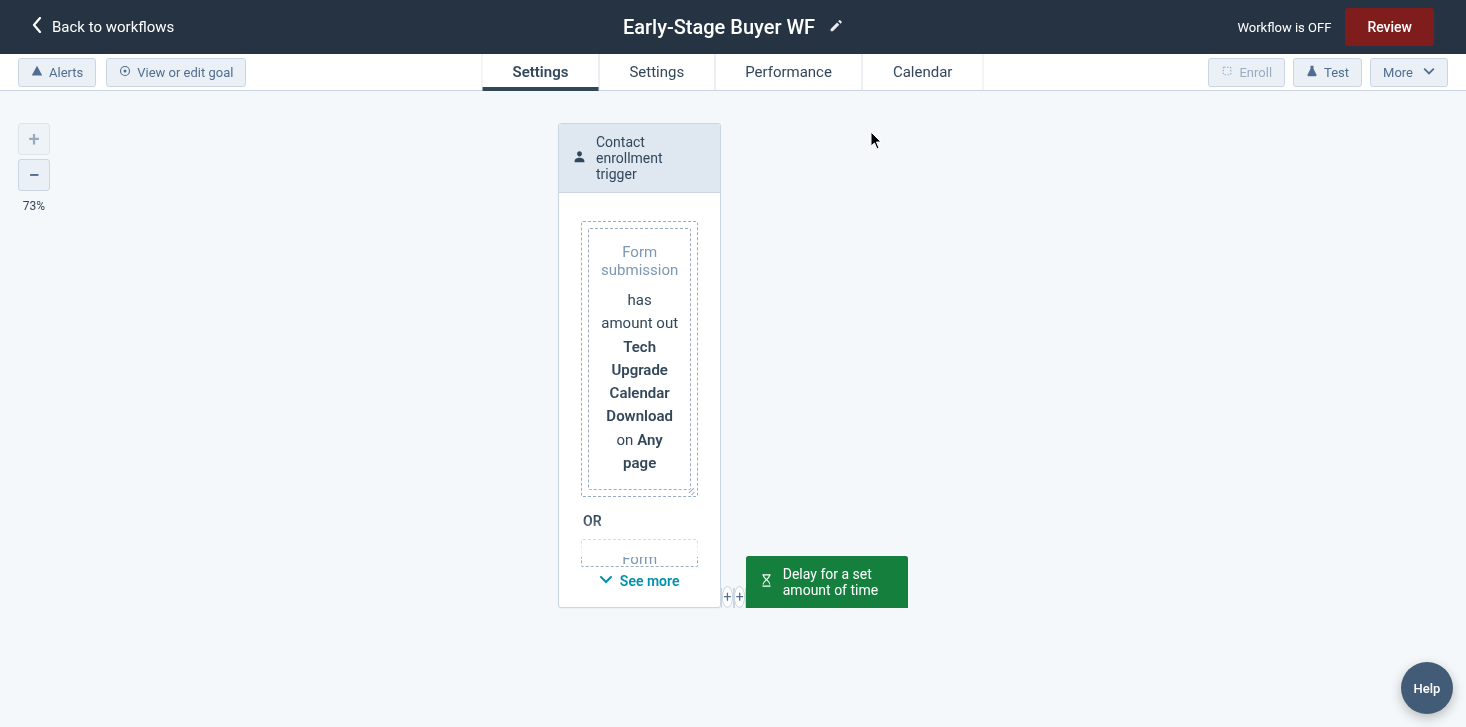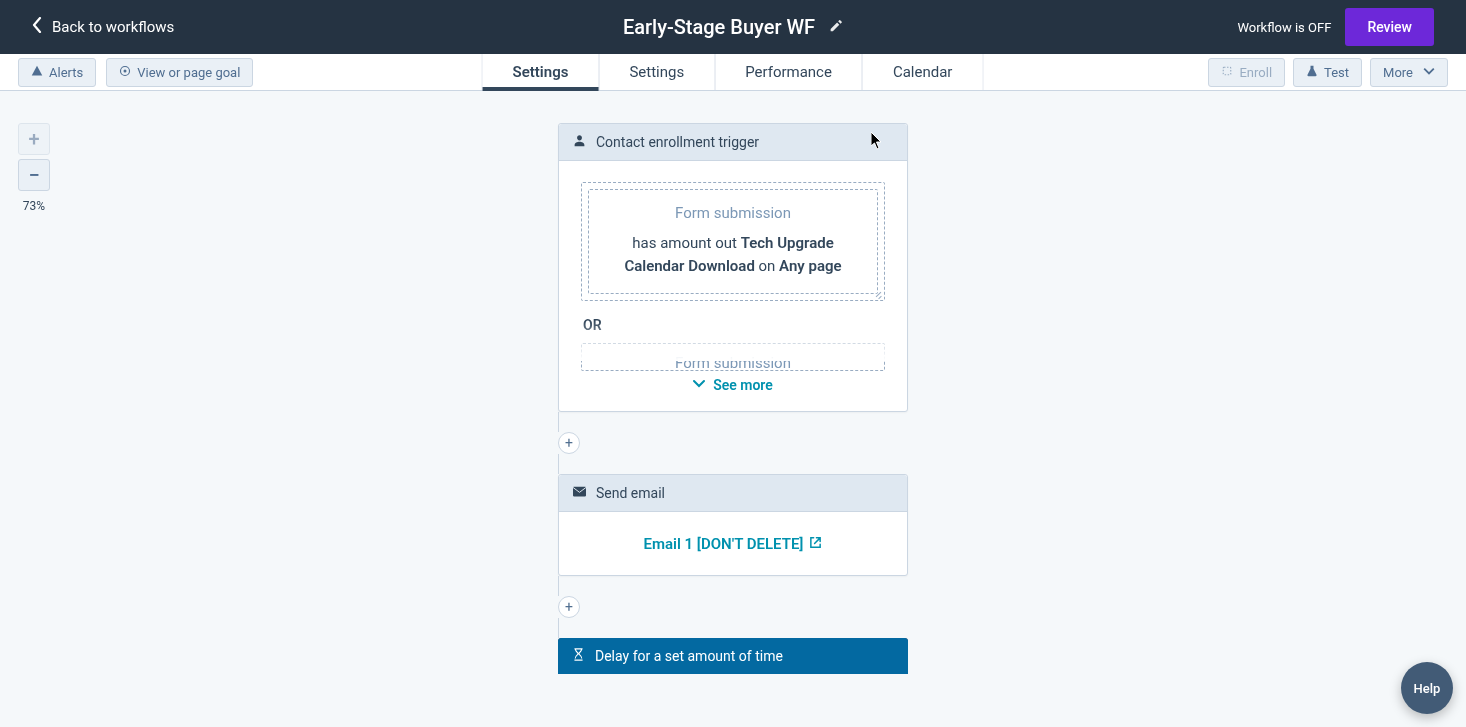--- a/index.html
+++ b/index.html
@@ -15,21 +15,21 @@
     color: #fff;
   }
   .back-link { display: flex; align-items: center; gap: 10px; font-size: 15px; cursor: pointer; }
   .back-link svg { width: 10px; height: 16px; }
   .title-wrap { position: absolute; left: 50%; transform: translateX(-50%); display: flex; align-items: center; gap: 14px; }
   .wf-title { font-size: 20px; font-weight: 500; }
   .edit-icon svg { width: 14px; height: 14px; fill: #fff; opacity: .9; }
   .header-right { margin-left: auto; display: flex; align-items: center; gap: 14px; }
   .wf-status { font-size: 13px; }
   .review-btn {
-    background: #6d28d9; color: #fff; border: none; border-radius: 3px;
+    background: #7f1d1d; color: #fff; border: none; border-radius: 3px;
     font-size: 14px; font-weight: 500; padding: 11px 22px; cursor: pointer;
   }
 
   
   .sub-toolbar {
     background: #fff; height: 37px; border-bottom: 1px solid #cbd6e2;
     display: flex; align-items: center; padding: 0 18px; position: relative;
   }
   .sub-left { display: flex; gap: 10px; }
   .ghost-btn {
@@ -59,35 +59,35 @@
   .zoom-panel { position: absolute; top: 20px; left: 18px; display: flex; flex-direction: column; align-items: center; }
   .zoom-btn {
     width: 32px; height: 32px; background: #eaf0f6; border: 1px solid #cbd6e2;
     border-radius: 3px; display: flex; align-items: center; justify-content: center;
     color: #506e91; font-size: 20px; font-weight: 500; cursor: pointer; margin-bottom: 4px;
     line-height: 1;
   }
   .zoom-btn:first-child { opacity: .55; }
   .zoom-level { font-size: 12px; color: #33475b; margin-top: 4px; }
 
-  .flow { position: absolute; left: 50%; top: 20px; transform: translateX(-50%); width: 350px; display: flex; flex-direction: column; align-items: flex-start; }
+  .flow { position: absolute; left: 50%; top: 20px; transform: translateX(-50%); width: 350px; display: flex; flex-direction: row; align-items: flex-end; }
 
   .card {
     width: 350px; background: #fff; border: 1px solid #cbd6e2; border-radius: 3px;
     box-shadow: 0 1px 2px rgba(0,0,0,.04);
   }
   .card-header {
     background: #dfe8f1; padding: 10px 14px; display: flex; align-items: center; gap: 10px;
     color: #33475b; font-size: 14px; border-bottom: 1px solid #cbd6e2; border-radius: 3px 3px 0 0;
   }
   .card-header svg { width: 13px; height: 13px; fill: #33475b; }
-  .card-header.dark { background: #0369a1; color: #fff; border: none; border-radius: 3px 3px 0 0; }
+  .card-header.dark { background: #15803d; color: #fff; border: none; border-radius: 3px 3px 0 0; }
   .card-header.dark svg { fill: #fff; }
 
-  .trigger-body { padding: 21px 22px 14px; position: relative; }
+  .trigger-body { padding: 28px 22px 14px; position: relative; }
   .dashed-outer {
     border: 1px dashed #99acc2; border-radius: 2px; padding: 6px; position: relative;
   }
   .dashed-inner {
     border: 1px dashed #99acc2; border-radius: 2px; padding: 14px 12px; text-align: center;
   }
   .form-sub-title { color: #7c98b6; font-size: 15px; margin-bottom: 10px; }
   .trigger-text { color: #33475b; font-size: 15px; line-height: 1.55; }
   .trigger-text b { font-weight: 600; }
   .resize-handle {
@@ -184,21 +184,21 @@
       </span>
       <span>Alerts</span>
     </button>
     <button class="ghost-btn">
       <span>
         <svg viewBox="0 0 16 16">
             <circle cx="8" cy="8" r="6" fill="none" stroke="#506e91" stroke-width="1.5"></circle>
             <circle cx="8" cy="8" r="2" fill="#506e91"></circle>
           </svg>
       </span>
-      <span>View or page goal</span>
+      <span>View or edit goal</span>
     </button>
   </div>
 
   <div class="tabs">
     <div class="tab active">Settings</div>
     <div class="tab">Settings</div>
     <div class="tab">Performance</div>
     <div class="tab">Calendar</div>
   </div>
 
@@ -280,41 +280,20 @@
 
       <svg class="fake-cursor" style="top:8px; left:312px;" viewBox="0 0 12 18">
         <path d="M0 0 L0 14 L3.5 11 L6 17 L8 16 L5.5 10 L10 10 Z" fill="#000" stroke="#fff" stroke-width="1"></path>
       </svg>
     </div>
 
     <div class="connector"></div>
     <div class="add-node">+</div>
     <div class="connector"></div>
 
-    <div class="card">
-      <div class="card-header">
-        <span>
-          <svg viewBox="0 0 16 12">
-              <rect x="0" y="0" width="16" height="12" rx="1" fill="#33475b"></rect>
-              <path d="M0 1l8 6 8-6" stroke="#dfe8f1" stroke-width="1.2" fill="none"></path>
-            </svg>
-        </span>
-        <span>Send email</span>
-      </div>
-      <div class="email-body">
-        <span class="email-link">
-          <span>Email 1 [DON'T DELETE]</span>
-          <span>
-            <svg viewBox="0 0 14 14">
-                <path d="M5 2H2v10h10V9M8 2h4v4M12 2L6 8" stroke="#0091ae" stroke-width="1.6" fill="none" stroke-linecap="round"></path>
-              </svg>
-          </span>
-        </span>
-      </div>
-    </div>
 
     <div class="connector"></div>
     <div class="add-node">+</div>
     <div class="connector"></div>
 
     <div class="delay-card">
       <div class="card-header dark" style="border-radius:3px 3px 0 0;">
         <span>
           <svg viewBox="0 0 12 16">
               <path d="M1 1h10M1 15h10M2 1c0 3 3 5 4 6-1 1-4 3-4 6M10 1c0 3-3 5-4 6 1 1 4 3 4 6" stroke="#fff" stroke-width="1.4" fill="none"></path>

